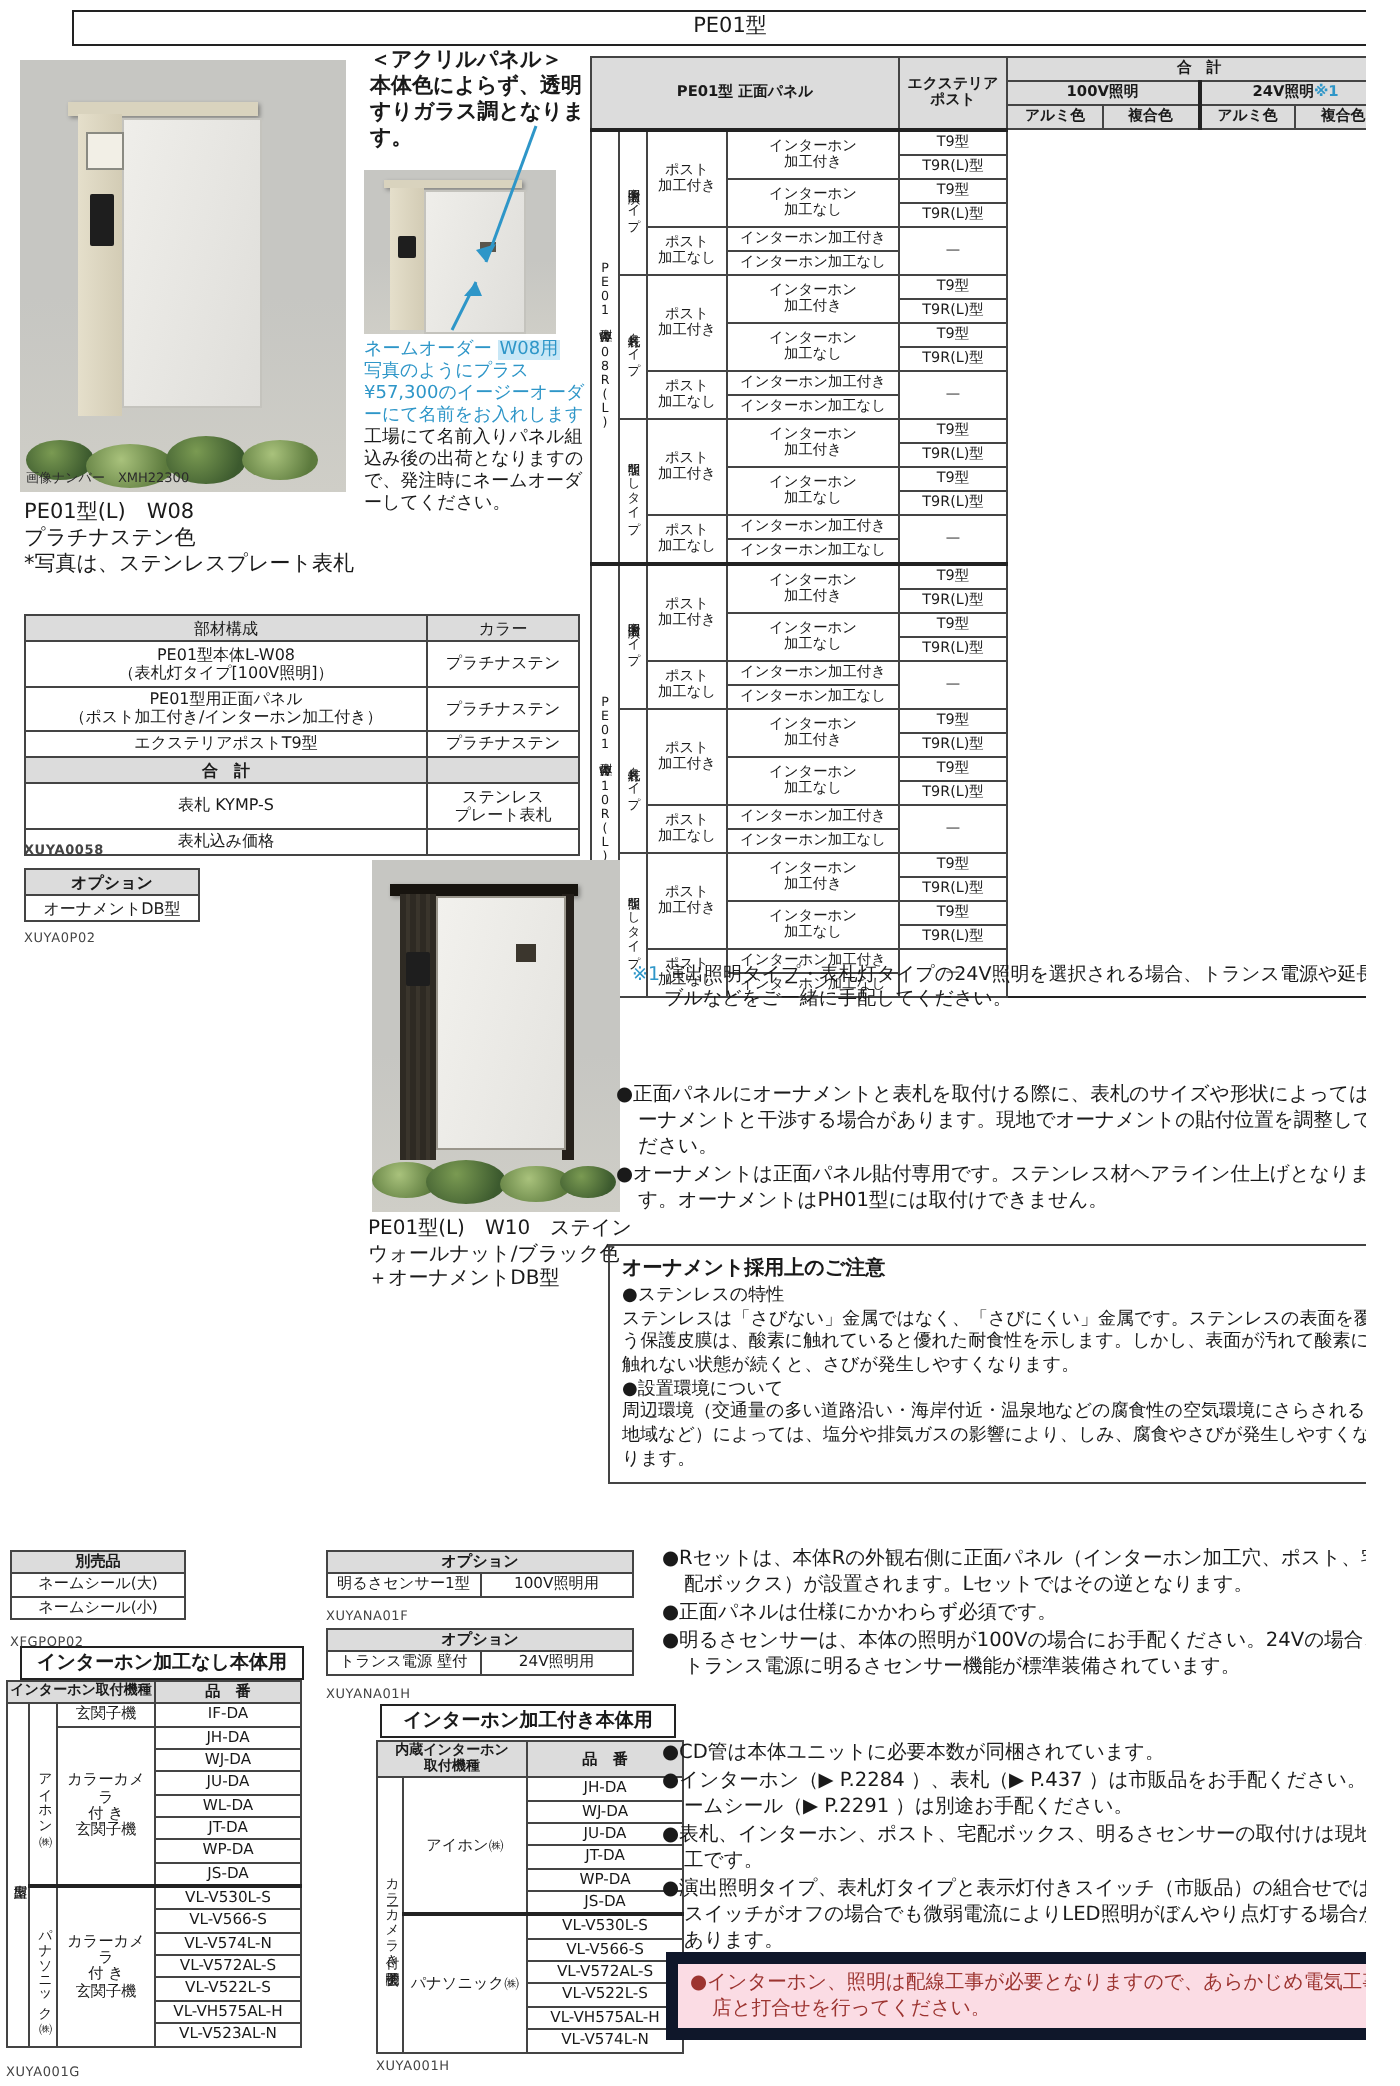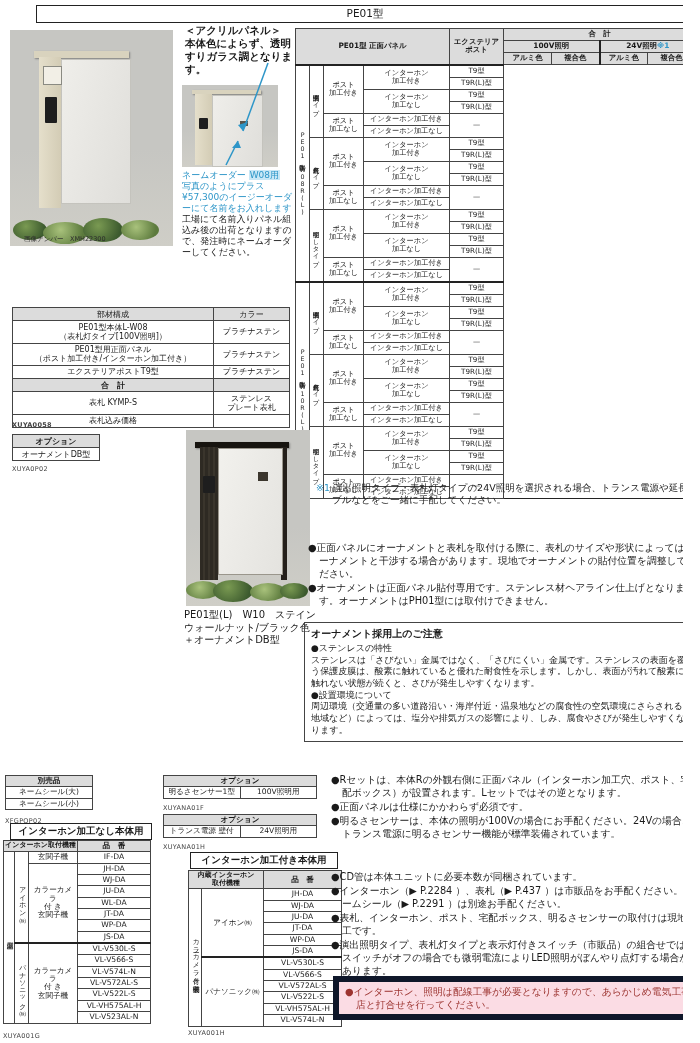--- a/index.html
+++ b/index.html
@@ -16,21 +16,21 @@
 
   
   .photo{position:absolute;overflow:hidden;background:linear-gradient(#c6c6c2 55%,#cfcec7);}
   .photo .cap{position:absolute;background:#d9d3be;box-shadow:1px 1px 2px rgba(0,0,0,.35);}
   .photo .post{position:absolute;background:linear-gradient(90deg,#e5dfcb,#d3ccb5);}
   .photo .panel{position:absolute;background:linear-gradient(105deg,#efeeea,#dfdeda);border:1px solid #c4c3bd;}
   .photo .plate{position:absolute;background:#f2efe6;border:1px solid #8a8a82;}
   .photo .interphone{position:absolute;background:#1e1e1e;border-radius:1px;}
   .bush{position:absolute;border-radius:50%;background:radial-gradient(circle at 38% 32%,#7a9a52,#3c5a2e 75%);}
   .bush.light{background:radial-gradient(circle at 40% 35%,#a9c27c,#5c7a3d 75%);}
-  .photo .caption{position:absolute;left:14px;bottom:2px;font-size:6.5px;color:#2c2c2c;}
+  .photo .caption{position:absolute;left:3px;bottom:2px;font-size:6.5px;color:#2c2c2c;}
   .photo.dark .cap{background:#17140f;}
   .photo.dark .post{background:repeating-linear-gradient(90deg,#2e2a23 0 3px,#3a352c 3px 5px);}
   .photo.dark .panel{background:linear-gradient(105deg,#f2f1ed,#e4e3df);border-color:#9a968c;}
 
   
   .acrylic-note{position:absolute;left:185px;top:24px;width:108px;font-size:10.5px;font-weight:bold;line-height:1.25;}
   .name-order{position:absolute;left:182px;top:170px;width:118px;font-size:9px;line-height:1.22;}
   .hl{background:#c8e7f6;padding:0 1px;}
   .product-label{position:absolute;left:12px;top:250px;width:230px;font-size:10.5px;line-height:1.25;}
 
@@ -129,20 +129,23 @@
   </svg>
 
   <div class="name-order">
     <span class="blue">ネームオーダー</span>
     <span class="hl blue">W08用</span>
     <div class="blue pre">写真のようにプラス
 ¥57,300のイージーオーダーにて名前をお入れします</div>
     <div class="pre">工場にて名前入りパネル組込み後の出荷となりますので、発注時にネームオーダーしてください。</div>
   </div>
 
+  <div class="product-label pre">PE01型(L)　W08
+プラチナステン色
+*写真は、ステンレスプレート表札</div>
 
   <table class="spec">
     <colgroup>
       <col style="width:14px">
         <col style="width:14px">
         <col style="width:40px">
         <col style="width:86px">
       <col style="width:54px">
         <col style="width:48px">
         <col style="width:48px">

